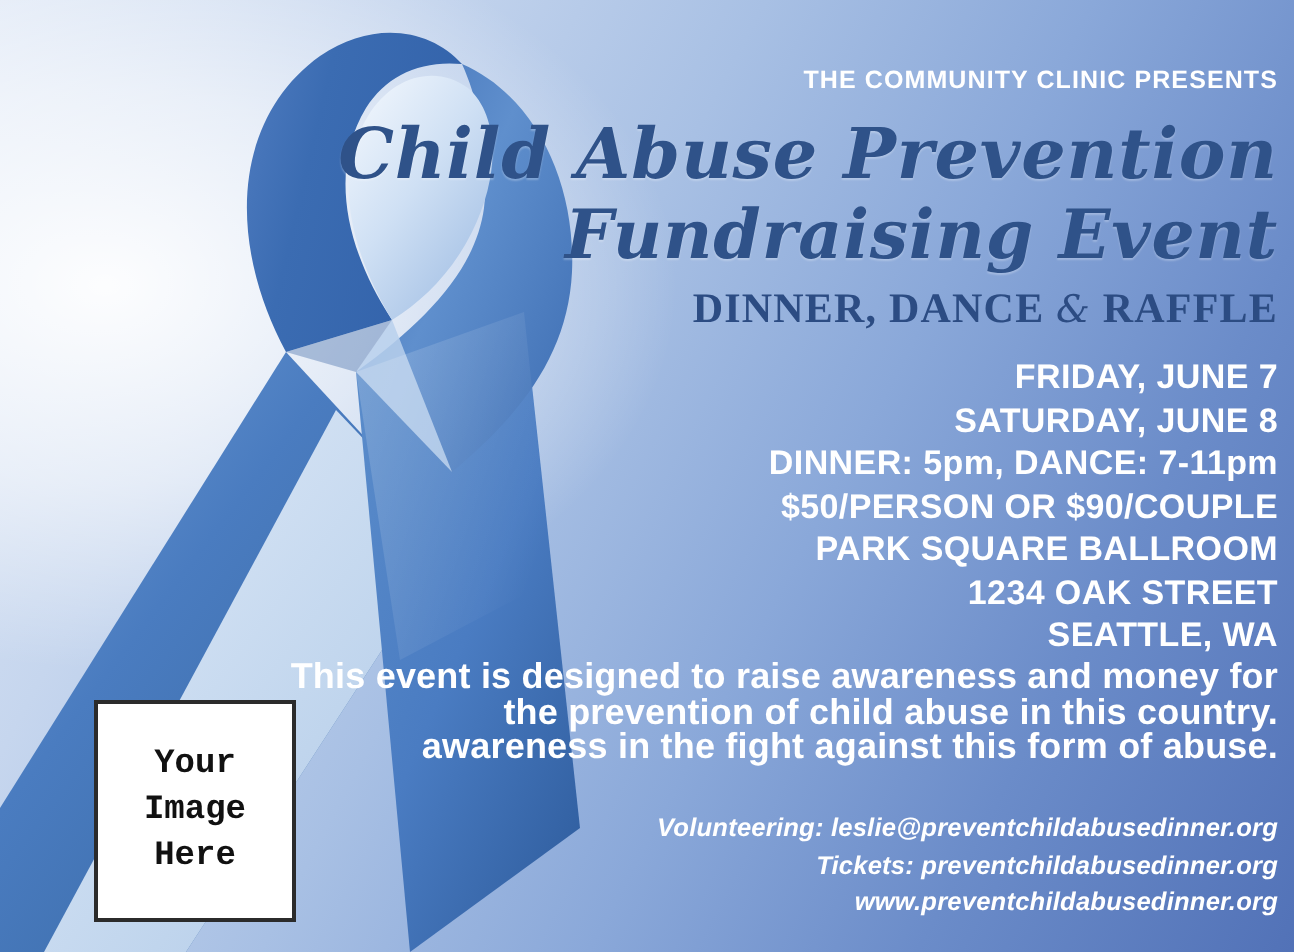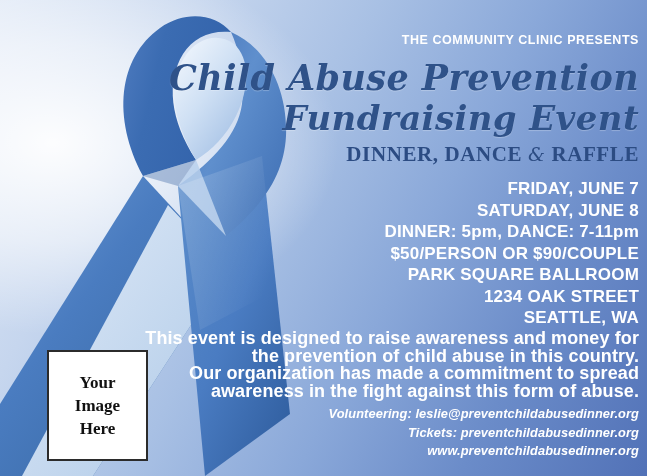--- a/index.html
+++ b/index.html
@@ -92,21 +92,21 @@
   .imgbox{
     position:absolute;
     left:47px;top:350px;
     width:101px;height:111px;
     background:#ffffff;
     border:2px solid #2b2b2b;
     box-sizing:border-box;
     display:flex;flex-direction:column;
     align-items:center;justify-content:center;
     color:#111111;
-    font-family:Liberation Serif, serif;
+    font-family:Liberation Mono, monospace;
     font-weight:bold;
     font-size:17px;
     line-height:23px;
     text-align:center;
   }
 </style>
 </head>
 <body>
 
 <div class="ticket">
@@ -198,21 +198,20 @@
     <div>DINNER: 5pm, DANCE: 7-11pm</div>
     <div>$50/PERSON OR $90/COUPLE</div>
     <div>PARK SQUARE BALLROOM</div>
     <div>1234 OAK STREET</div>
     <div>SEATTLE, WA</div>
   </div>
 
   <div class="txt blurb">
     <div>This event is designed to  raise awareness and money for</div>
     <div>the prevention of child abuse in this country.</div>
-    <div>Our organization has made a commitment to spread</div>
     <div>awareness in the fight against this form of abuse.</div>
   </div>
 
   <div class="txt contact">
     <div>Volunteering: leslie@preventchildabusedinner.org</div>
     <div>Tickets: preventchildabusedinner.org</div>
     <div>www.preventchildabusedinner.org</div>
   </div>
 
   <div class="imgbox">

